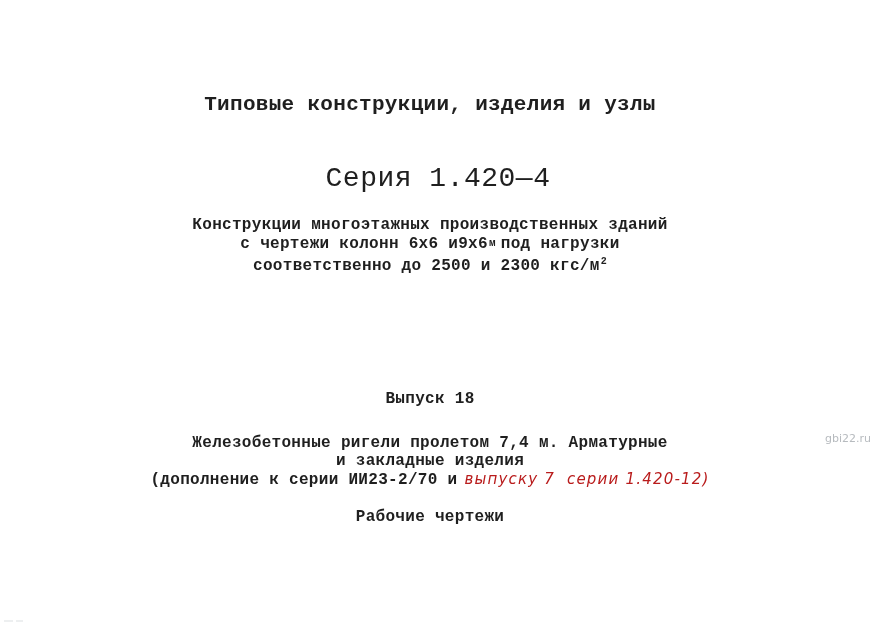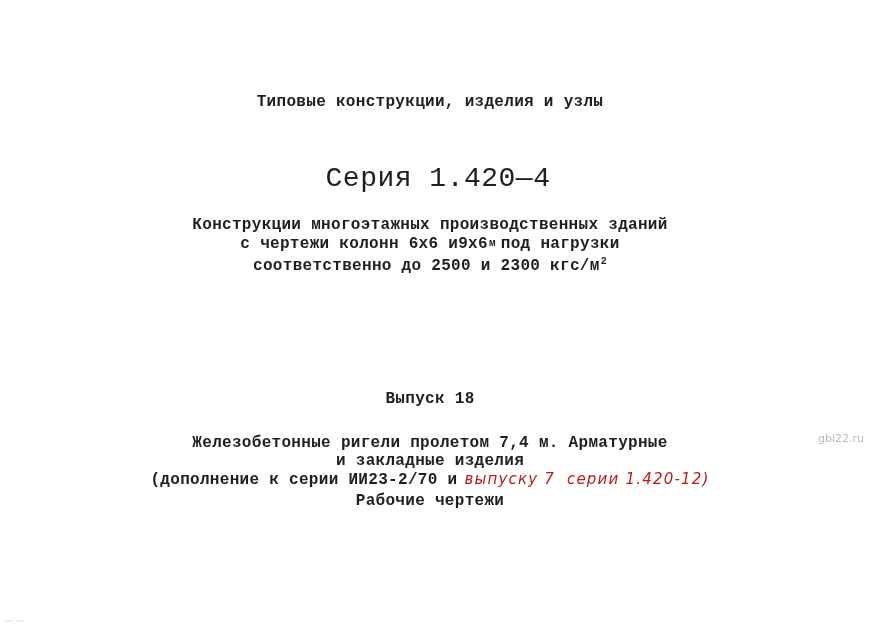--- a/index.html
+++ b/index.html
@@ -13,21 +13,21 @@
     color: #1f1f1f;
   }
   .centered {
     position: absolute;
     left: 0;
     right: 16px;
     text-align: center;
   }
   .doc-header {
     top: 93px;
-    font-size: 16px;
+    font-size: 21px;
     font-weight: bold;
     letter-spacing: 0.3px;
   }
   .series-title {
     top: 163px;
     right: 0;
     font-size: 28px;
     font-weight: normal;
     letter-spacing: 0.5px;
   }
@@ -68,29 +68,29 @@
   .inserted-note {
     font-family: "DejaVu Sans", sans-serif;
     font-style: italic;
     font-weight: normal;
     font-size: 15px;
     letter-spacing: 1.2px;
     margin-left: 7px;
     color: #b91c1c;
   }
   .doc-type {
-    top: 492px;
+    top: 508px;
     font-size: 16px;
     font-weight: bold;
     letter-spacing: 0.3px;
   }
   .watermark {
     position: absolute;
     top: 432px;
-    right: 12px;
+    right: 5px;
     font-family: "DejaVu Sans", sans-serif;
     font-size: 11px;
     color: #b7bbbf;
   }
   .scan-artifact {
     position: absolute;
     height: 2px;
     background: #edeff0;
   }
   .artifact-1 { left: 4px; top: 620px; width: 9px; }

